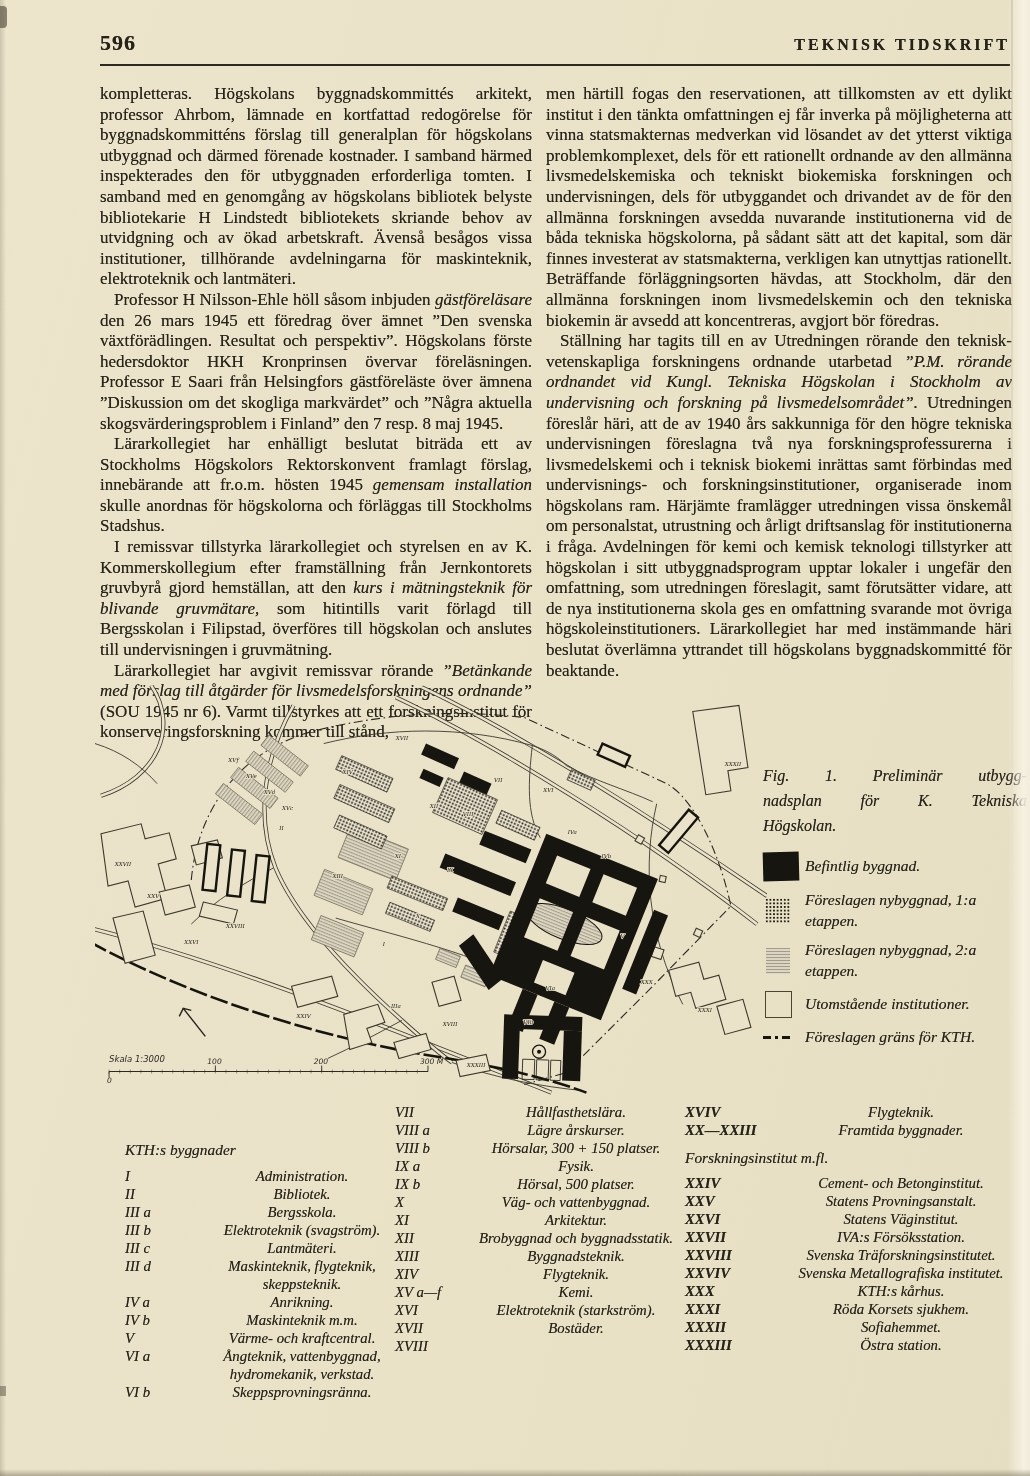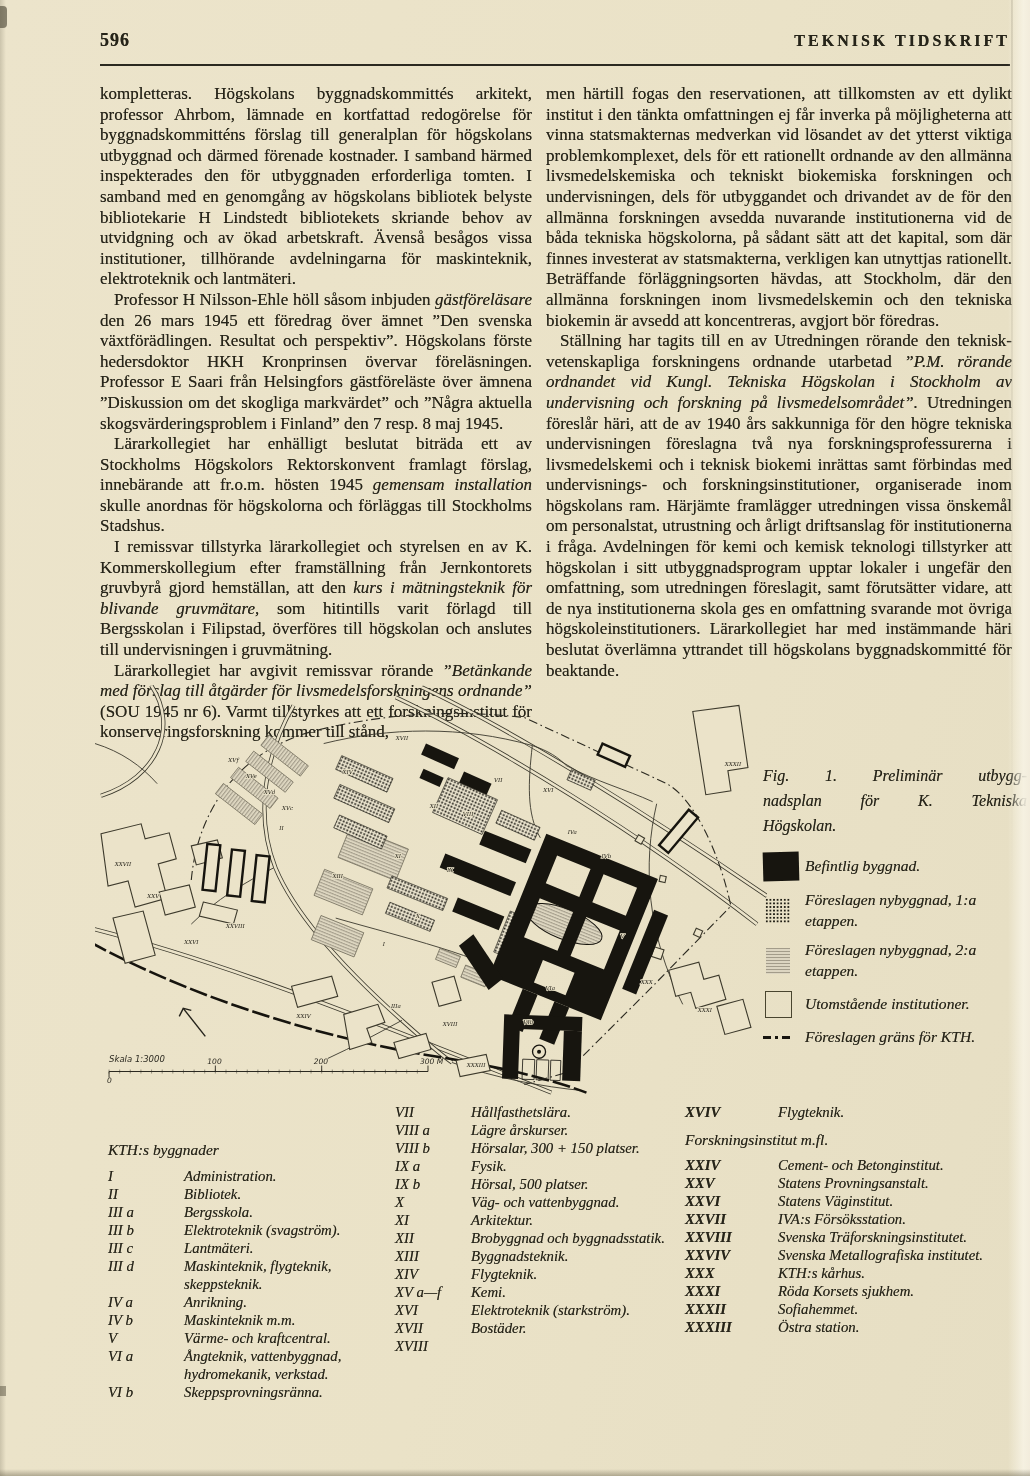--- a/index.html
+++ b/index.html
@@ -6,21 +6,21 @@
   .page{
     position:relative;width:1030px;height:1476px;margin:0 auto;overflow:hidden;
     background:linear-gradient(105deg,#ece4cb 0%,#eae2c7 55%,#e6dec3 100%);
     font-family:"Liberation Serif","DejaVu Serif",serif;
     color:#262419;
   }
   
   .masthead{position:absolute;left:100px;top:30px;width:910px;display:flex;
     justify-content:space-between;align-items:baseline;font-weight:700;
     text-shadow:0 0 .5px rgba(38,36,25,.8);}
-  .pageno{font-size:18px;letter-spacing:1px;}
+  .pageno{font-size:22px;letter-spacing:1px;}
   .journal{font-size:16px;letter-spacing:3px;}
   .rule{position:absolute;left:100px;top:64px;width:910px;height:2px;background:#2b2920;}
   
   .cols{position:absolute;left:100px;top:84px;width:912px;display:flex;gap:14px;
     text-align:justify;font-size:17px;line-height:20.6px;
     text-shadow:0 0 .5px rgba(38,36,25,.65);}
   .col-l{width:432px;} .col-r{width:466px;}
   .cols p{margin:0;}
   .cols p.ind{text-indent:14px;}
   .it{font-style:italic;}
@@ -46,29 +46,29 @@
   .sw-external i{width:25px;height:25px;border:1.6px solid #49452f;margin-left:2px;}
   .sw-boundary{display:flex;gap:4px;align-items:center;height:18px;}
   .sw-boundary b{width:8px;height:2.6px;background:#17150f;display:block;}
   .sw-boundary u{width:3px;height:3px;background:#17150f;display:block;border:none;}
   .llabel{font-style:italic;font-size:15.6px;line-height:21px;flex:1;}
   
   .bldg-table{position:absolute;left:108px;top:1103px;width:916px;height:300px;
     font-style:italic;font-size:14.8px;line-height:18px;
     text-shadow:0 0 .45px rgba(38,36,25,.6);}
   .bcol{position:absolute;top:0;}
-  .bcol-1{left:0;width:278px;padding-top:38px;}
+  .bcol-1{left:17px;width:278px;padding-top:38px;}
   .bcol-2{left:287px;width:286px;}
   .bcol-3{left:577px;width:339px;}
   .bhead{margin:0 0 8px 0;font-size:15.4px;}
   .bcol-3 .bhead{margin:10px 0 7px 0;}
   .brow{display:flex;}
   .bnum{flex:0 0 76px;}
   .bcol-3 .bnum{flex:0 0 93px;font-weight:bold;}
-  .bname{flex:1;}
+  .bname{flex:1;text-align:center;}
   
   .edge-right{position:absolute;right:0;top:0;width:22px;height:100%;pointer-events:none;
     background:linear-gradient(to right,rgba(248,244,230,0),rgba(248,244,230,.85) 70%,#f2ecdc 100%);}
   .crease{position:absolute;right:17px;top:0;width:2px;height:62%;pointer-events:none;
     background:linear-gradient(to bottom,rgba(120,112,90,.25),rgba(120,112,90,0));}
   .edge-bottom{position:absolute;bottom:0;left:0;width:100%;height:7px;pointer-events:none;
     background:linear-gradient(to top,rgba(104,97,76,.45),rgba(104,97,76,0));}
   .edge-left{position:absolute;left:0;top:0;width:6px;height:100%;pointer-events:none;
     background:linear-gradient(to right,rgba(90,84,64,.22),rgba(90,84,64,0));}
   .corner-mark{position:absolute;left:0;top:6px;width:7px;height:22px;
@@ -492,20 +492,24 @@
         </div>
         <div class="brow">
           <span class="bnum">XVIII</span>
         </div>
       </div>
     <div class="bcol bcol-3" id="bcol-3">
         <div class="brow">
           <span class="bnum">XVIV</span>
           <span class="bname">Flygteknik.</span>
         </div>
+        <div class="brow">
+          <span class="bnum">XX—XXIII</span>
+          <span class="bname">Framtida byggnader.</span>
+        </div>
         <div class="bhead">Forskningsinstitut m.fl.</div>
         <div class="brow">
           <span class="bnum">XXIV</span>
           <span class="bname">Cement- och Betonginstitut.</span>
         </div>
         <div class="brow">
           <span class="bnum">XXV</span>
           <span class="bname">Statens Provningsanstalt.</span>
         </div>
         <div class="brow">

